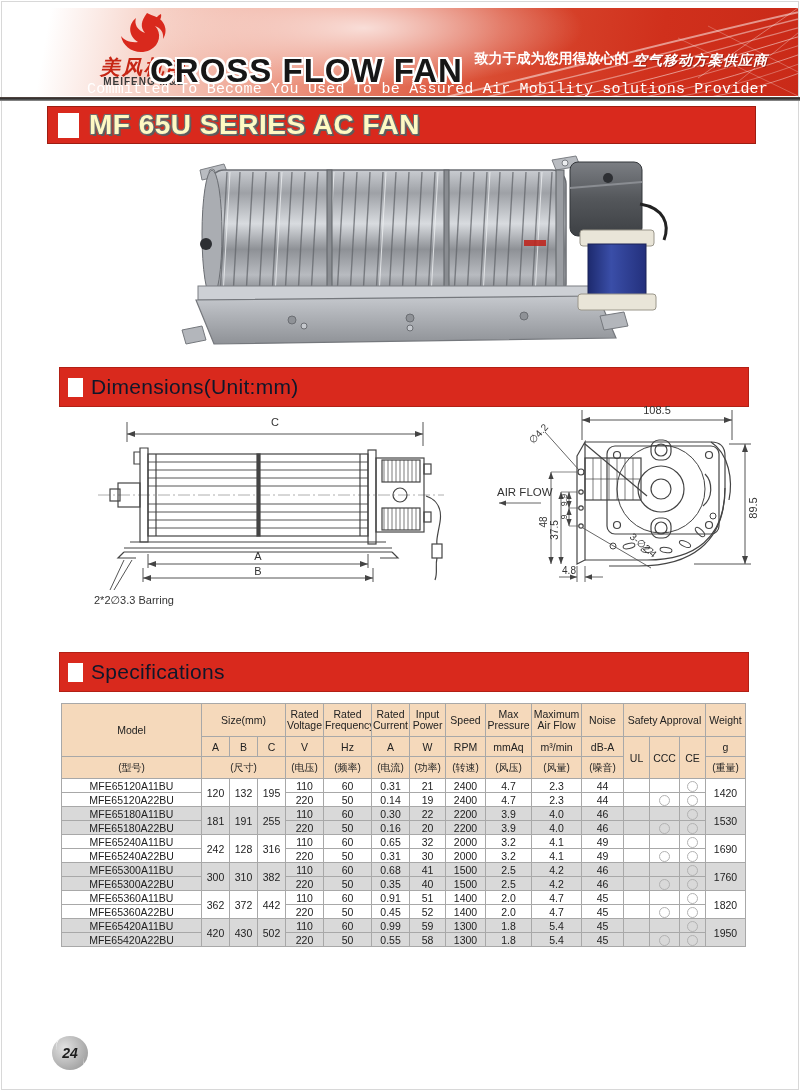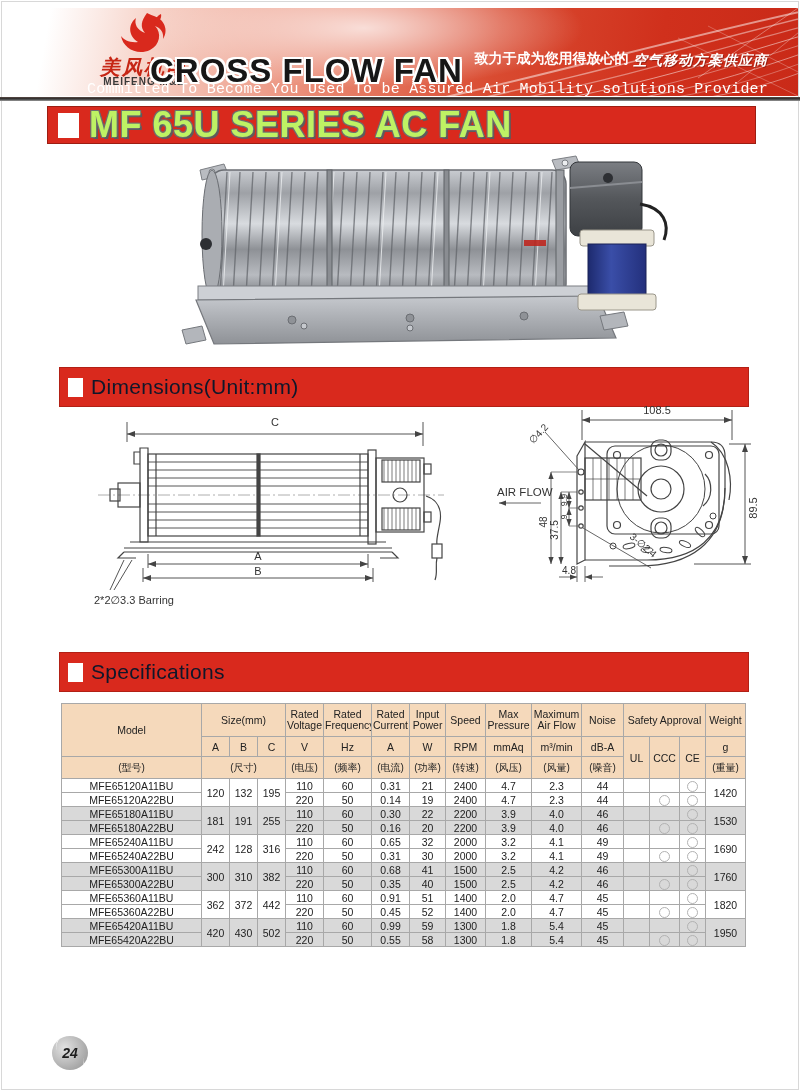--- a/index.html
+++ b/index.html
@@ -25,21 +25,21 @@
   .slogan-cn .pre{font-size:14px;font-weight:bold;vertical-align:2px;}
   .slogan-cn .big{font-size:14px;font-weight:900;font-style:italic;letter-spacing:1px;text-shadow:1px 1px 0 rgba(120,20,10,.6);}
   .slogan-en{font-size:15px;margin-top:11px;font-family:Liberation Mono, monospace;letter-spacing:.2px;}
   .darkline{position:absolute;top:97px;left:0;right:0;height:4px;
     background:linear-gradient(#5a4a44,#2e2e2e 45%,#9a9a9a);}
 
   
   .series-banner{position:absolute;top:106px;left:47px;width:707px;height:36px;background:#d9291d;
     border:1px solid #9d1d12;display:flex;align-items:center;}
   .series-banner .sq{width:21px;height:25px;background:#fff;margin-left:10px;}
-  .series-banner .txt{margin-left:10px;font-size:36px;font-weight:900;color:#bef264;letter-spacing:.5px;
+  .series-banner .txt{margin-left:10px;font-size:28px;font-weight:900;color:#fef9c3;letter-spacing:.5px;
     text-shadow:-1px -1px 0 #6e6e6e,1px -1px 0 #6e6e6e,-1px 1px 0 #6e6e6e,2px 2px 0 #5c5c5c;}
 
   
   .section-bar{position:absolute;left:59px;width:688px;height:38px;background:#d9291d;border:1px solid #b22015;
     display:flex;align-items:center;color:#0f172a;}
   .section-bar .sq{width:15px;height:19px;background:#fff;margin-left:8px;}
   .section-bar .txt{margin-left:8px;font-size:21px;letter-spacing:.3px;}
   #dim-bar{top:367px;}
   #spec-bar{top:652px;}
 

